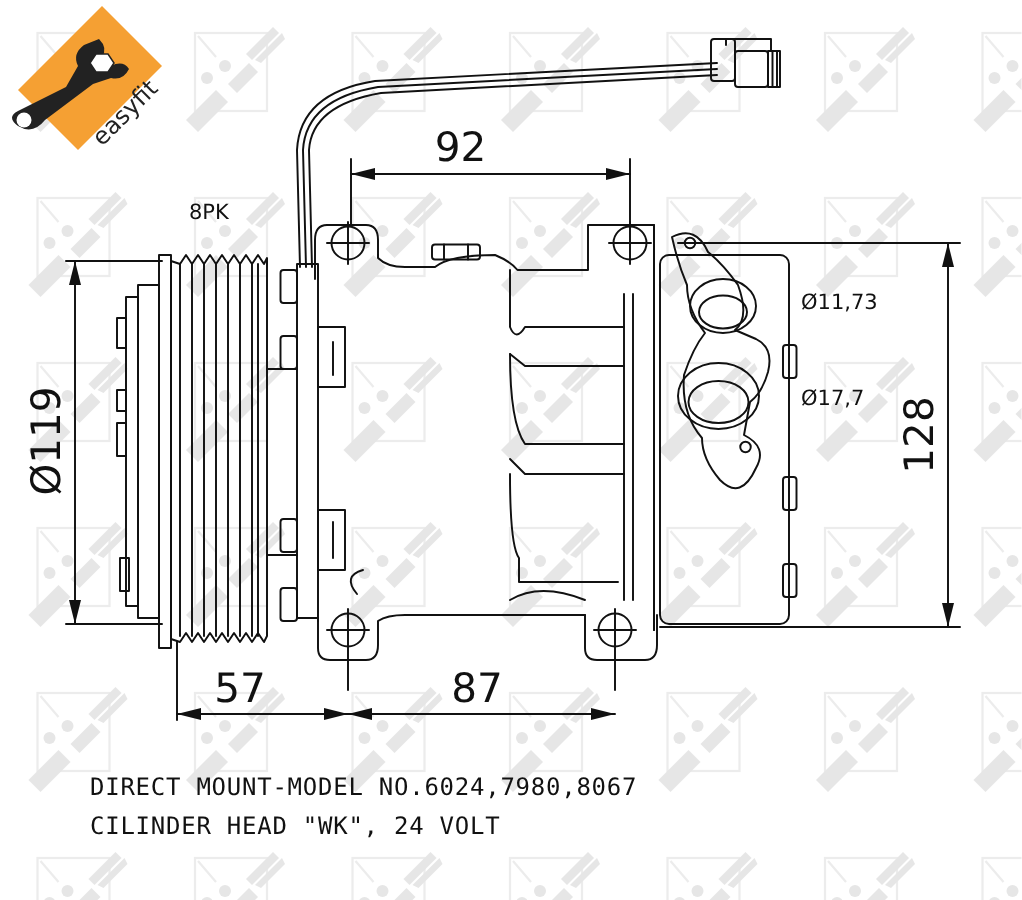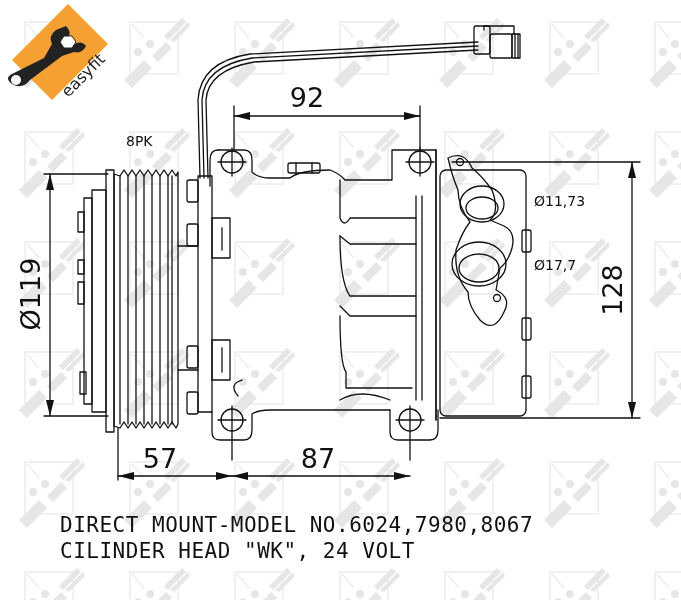--- a/index.html
+++ b/index.html
@@ -1,21 +1,21 @@
 <!DOCTYPE html>
 <html><head>
   <meta charset="utf-8">
   <style>
     html, body { margin: 0; padding: 0; background: #ffffff; }
     body { width: 681px; height: 600px; overflow: hidden; position: relative; font-family: "DejaVu Sans", sans-serif; }
     #canvas { position: absolute; left: 0; top: 0; width: 681px; height: 600px; }
     .wm { position: absolute; }
     .logo { position: absolute; left: 0; top: 0; width: 110px; height: 110px; }
     .dim-text { font-family: "DejaVu Sans", sans-serif; fill: #111; }
-    .caption { position: absolute; left: 60px; font-family: "DejaVu Sans Mono", monospace; font-size: 21px; letter-spacing: 0.5px; color: #111; white-space: pre; line-height: 26px; }
+    .caption { position: absolute; left: 60px; font-family: "DejaVu Sans Mono", monospace; font-size: 16px; letter-spacing: 0.5px; color: #111; white-space: pre; line-height: 26px; }
   </style>
 </head>
 <body>
 
 <svg id="watermarks" class="wm" width="681" height="600" viewBox="0 0 681 600">
   <defs>
     <g id="nrfmark">
       <rect x="0" y="12" width="48" height="52" fill="none" stroke="#ececec" stroke-width="1.5"></rect>
       <line x1="2" y1="14" x2="14" y2="28" stroke="#ececec" stroke-width="1.5"></line>
       <polygon points="-6,70 14,50 22,58 2,78" fill="#e6e6e6"></polygon>

